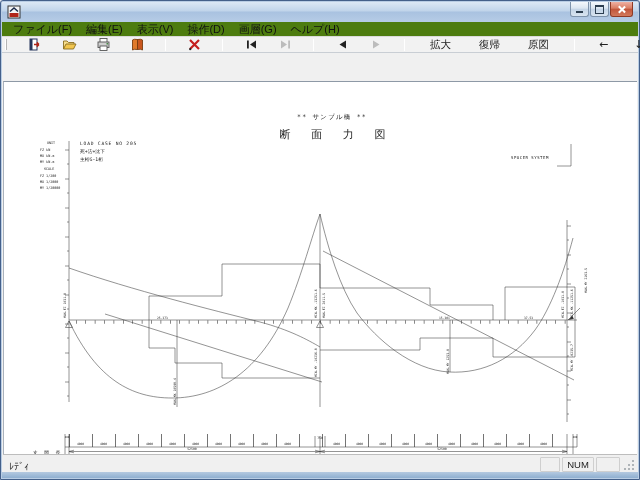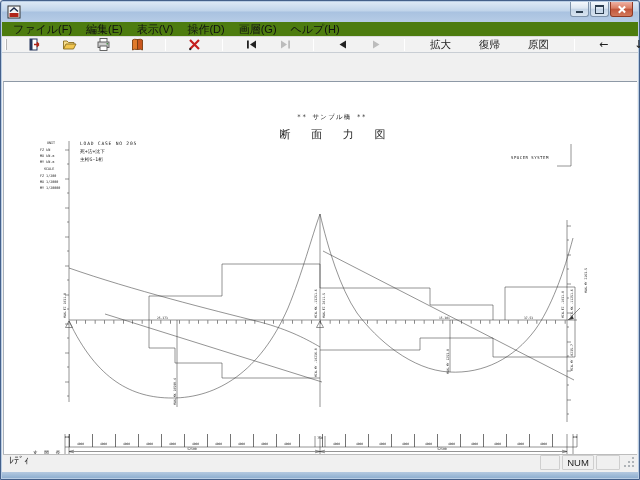--- a/index.html
+++ b/index.html
@@ -25,21 +25,21 @@
   .menu-item{font-size:11px;color:#111;padding:0 7px;line-height:14px;}
   .toolbar{position:absolute;left:1px;right:1px;top:36px;height:15px;background:#f2f2f2;border-bottom:1px solid #c9ced4;display:flex;align-items:center;padding-left:2px;gap:16px;}
   .tgrip{width:3px;height:11px;margin:0 3px 0 1px;border-left:1px solid #fff;border-right:1px solid #b5b5b5;}
   .tbtn{height:15px;min-width:18px;display:flex;align-items:center;justify-content:center;}
   .tbtn svg{display:block;}
   .tsep{width:1px;height:12px;background:#bfbfbf;border-right:1px solid #fff;margin:0 3px;}
   .ttext{font-size:10.5px;color:#222;padding:0 6px;white-space:nowrap;}
   .tarrow{font-size:11px;color:#222;padding:0 5px;font-family:"DejaVu Sans",sans-serif;}
   .client{position:absolute;left:2px;right:2px;top:52px;bottom:24px;background:#fff;border-top:1px solid #8e99a6;border-left:1px solid #aab2bc;margin-top:28px;}
   .plot-svg{position:absolute;left:0;top:0;}
-  .statusbar{position:absolute;left:2px;right:2px;bottom:7px;height:17px;background:#f0f0f0;border-top:1px solid #bdbdbd;display:flex;align-items:flex-start;}
+  .statusbar{position:absolute;left:2px;right:2px;bottom:7px;height:17px;background:#f0f0f0;border-top:1px solid #bdbdbd;display:flex;align-items:flex-end;}
   .status-ready{font-size:10px;color:#333;padding-left:6px;flex:1;}
   .status-pane{height:13px;border:1px solid #cfcfcf;border-radius:1px;margin-right:2px;font-size:9.5px;color:#222;display:flex;align-items:center;justify-content:center;}
   .pane-a{width:18px;}  .pane-b{width:30px;} .pane-c{width:22px;}
   .grip{width:14px;height:14px;margin-right:1px;}
   .bottom-edge{position:absolute;left:1px;right:1px;bottom:1px;height:6px;background:linear-gradient(#b4c9e0,#8fafd0);}
   text{font-family:"DejaVu Sans Mono","Liberation Mono",monospace;fill:#222;}
 </style>
 </head>
 <body>
 

